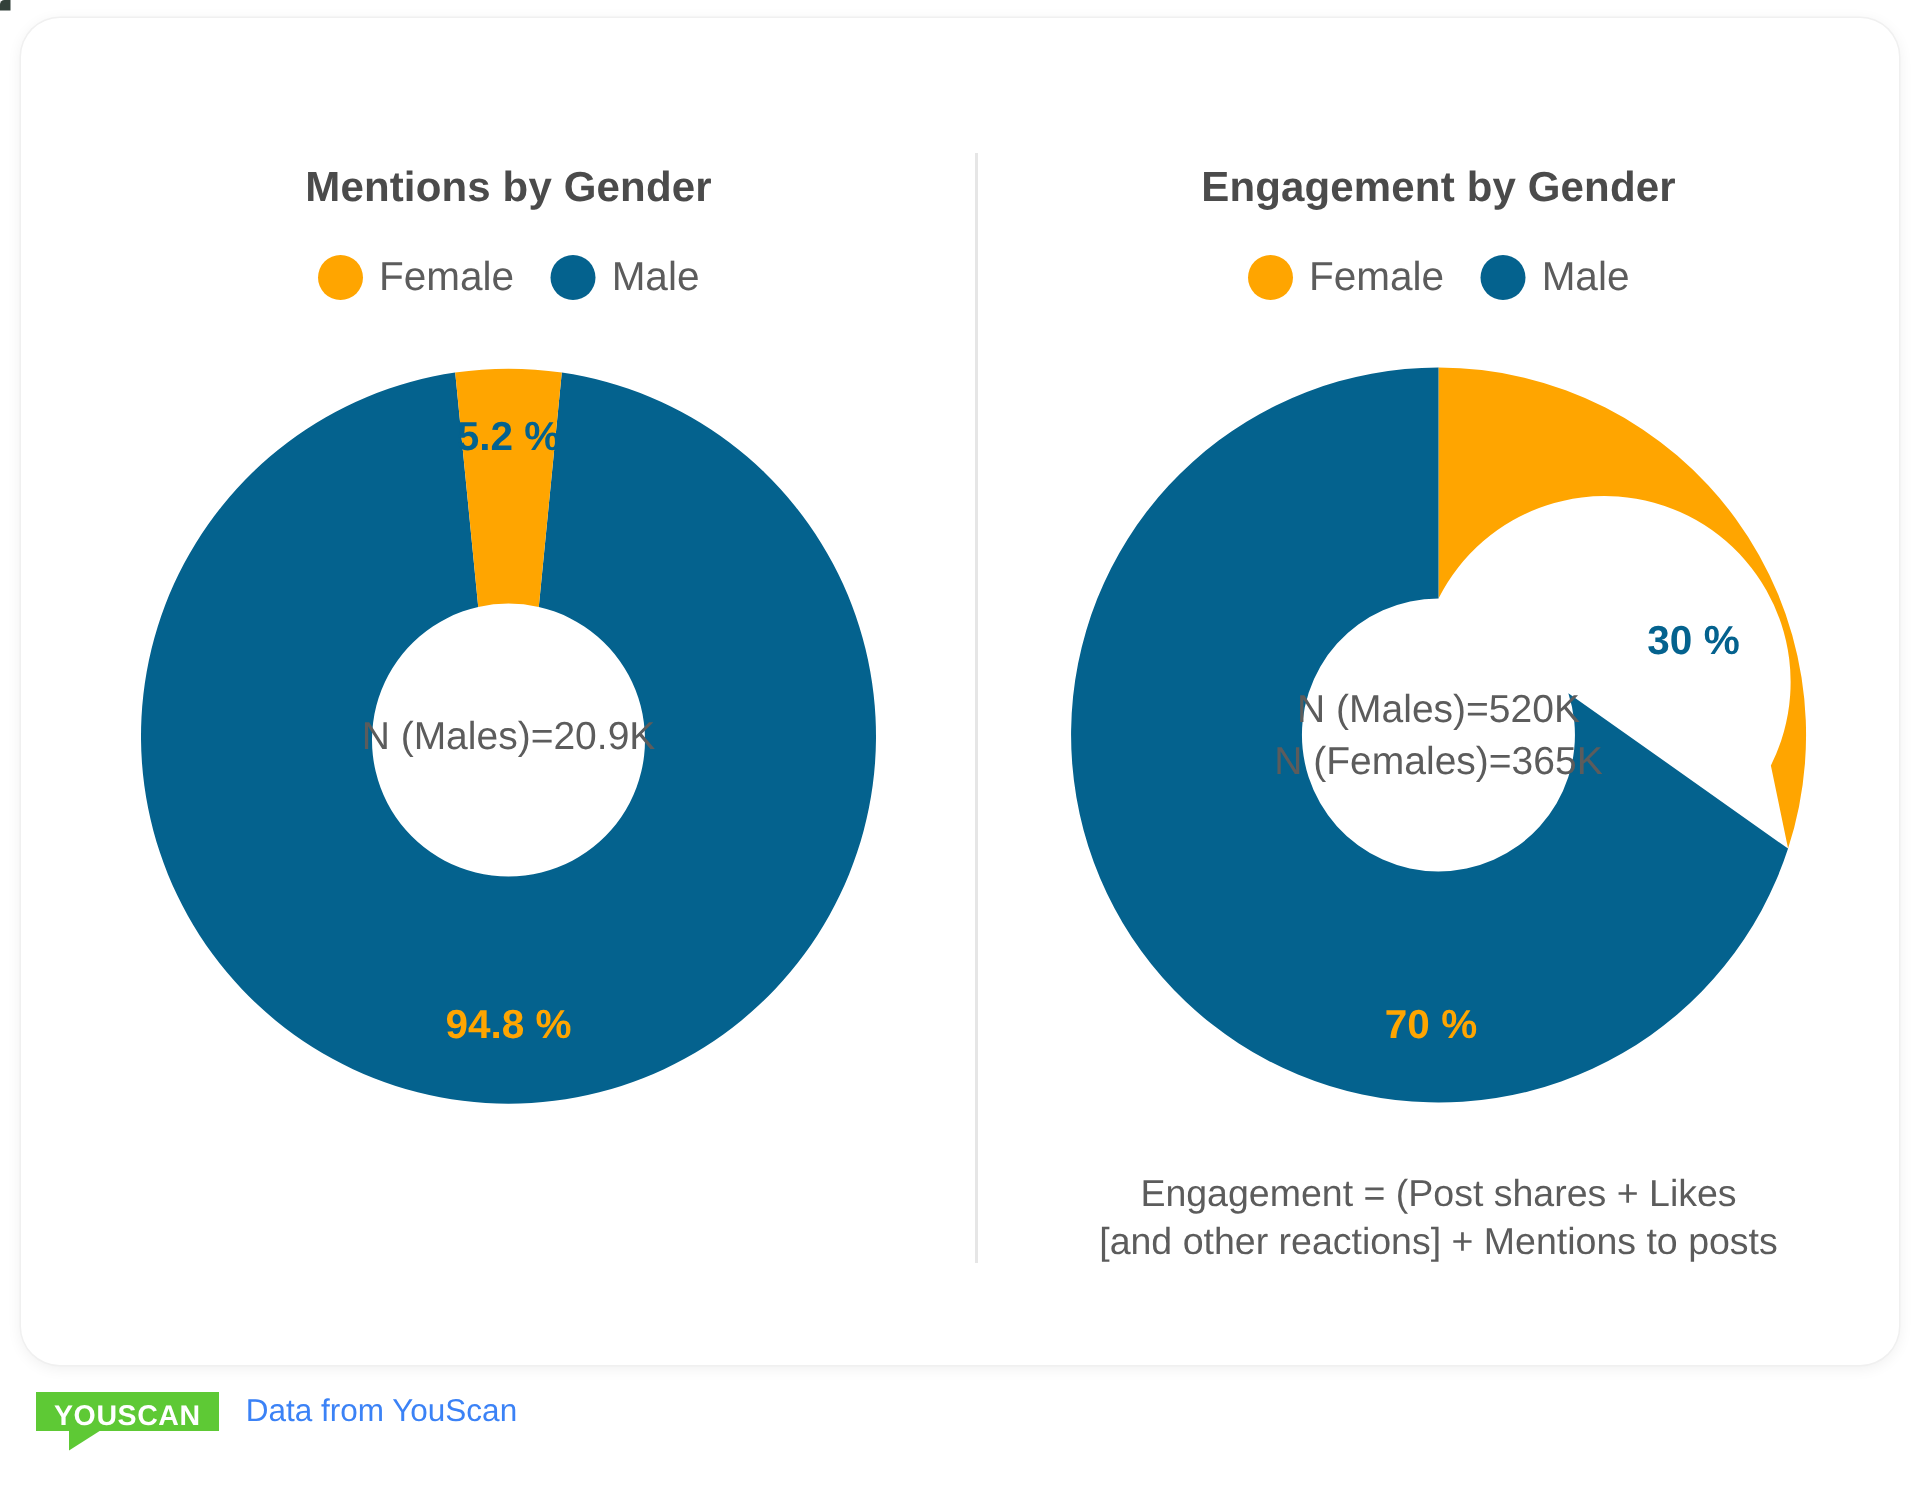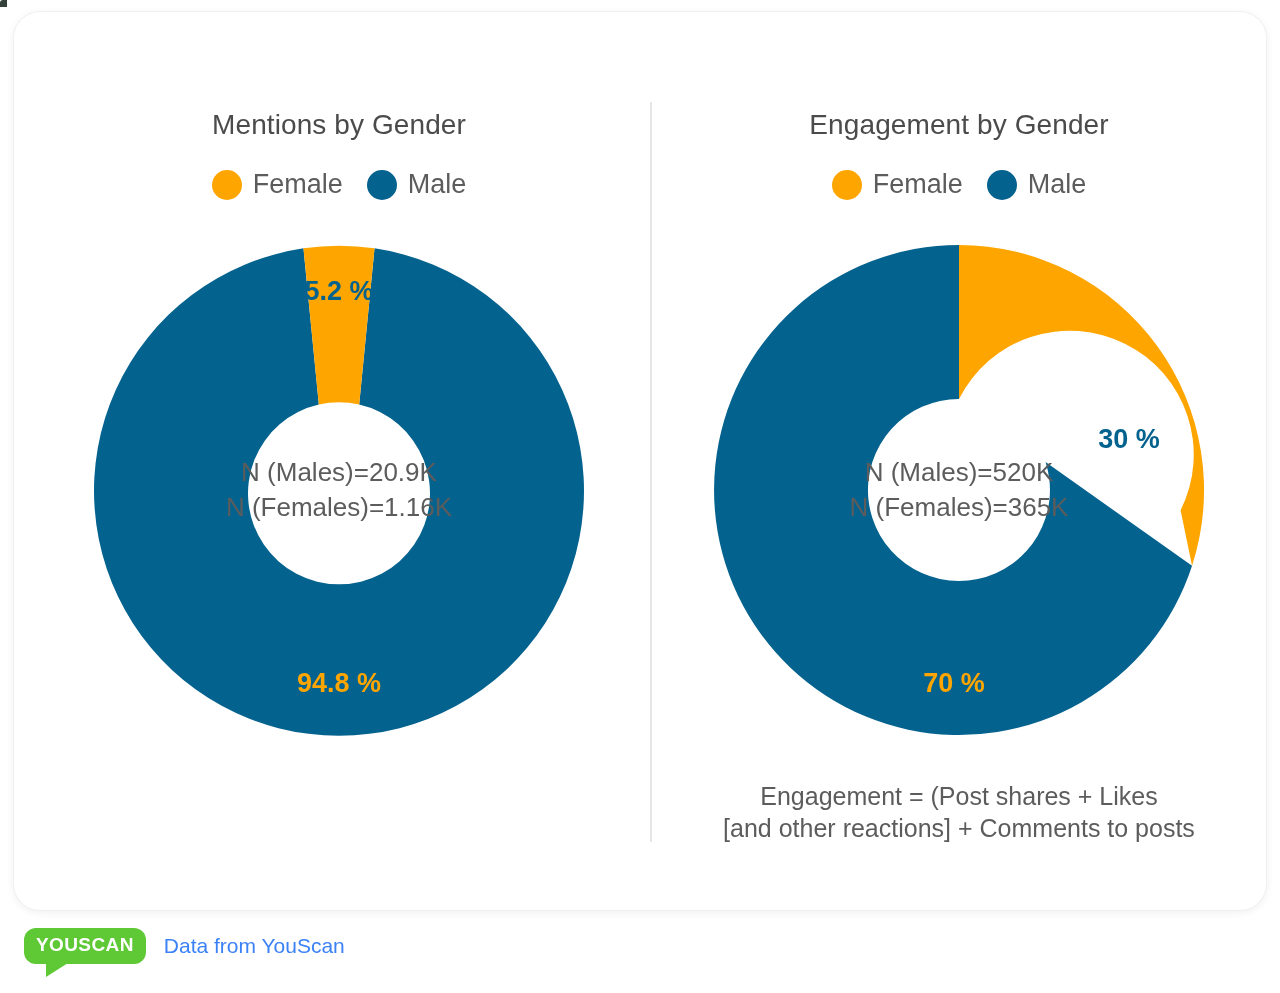--- a/index.html
+++ b/index.html
@@ -64,21 +64,21 @@
   .panel-left  { left: 14px;  width: 622px; }
   .panel-right { left: 638px; width: 614px; }
 
   .chart-title {
     position: absolute;
     top: 97px;
     left: 0;
     width: 100%;
     text-align: center;
     font-size: 28px;
-    font-weight: normal;
+    font-weight: bold;
     color: #4b4b4b;
     letter-spacing: 0.1px;
   }
 
   .legend {
     position: absolute;
     top: 157px;
     left: 0;
     width: 100%;
     display: flex;
@@ -161,22 +161,22 @@
     position: absolute;
     left: 24px;
     top: 928px;
     display: flex;
     align-items: center;
     gap: 18px;
   }
   .logo {
     position: relative;
     background: #5ec935;
-    padding: 7px 12px 10px 12px;
-    border-radius: 12px;
+    padding: 7px 12px 0 12px;
+    border-radius: 0;
   }
   .logo-text {
     font-size: 19px;
     font-weight: bold;
     color: #ffffff;
     letter-spacing: 0.4px;
     line-height: 1;
     display: block;
   }
   .logo-tail {
@@ -231,21 +231,20 @@
 
           <path fill="#FFA500" d="M 214.47 8.37
                    A 245 245 0 0 1 285.53 8.37
                    L 270.18 164.62
                    A 91 91 0 0 0 229.82 164.62
                    Z"></path>
         </svg>
 
         <div class="center-text">
           <div class="center-line">N (Males)=20.9K</div>
-          <div class="center-line">N (Females)=1.16K</div>
         </div>
 
         <div class="slice-label" style="left:250px; top:36px; transform:translateX(-50%); color:#04628E;">5.2 %</div>
 
         <div class="slice-label" style="left:250px; top:428px; transform:translateX(-50%); color:#FFA500;">94.8 %</div>
       </div>
     </div>
 
     <div class="panel panel-right">
 
@@ -276,28 +275,28 @@
                    L 250 159
                    A 91 91 0 1 0 336.58 222.10
                    Z"></path>
         </svg>
 
         <div class="center-text">
           <div class="center-line">N (Males)=520K</div>
           <div class="center-line">N (Females)=365K</div>
         </div>
 
-        <div class="slice-label" style="left:420px; top:184px; transform:translateX(-50%); color:#04628E;">30 %</div>
+        <div class="slice-label" style="left:420px; top:172px; transform:translateX(-50%); color:#04628E;">30 %</div>
 
         <div class="slice-label" style="left:245px; top:428px; transform:translateX(-50%); color:#FFA500;">70 %</div>
       </div>
 
       <div class="footnote">
         <div>Engagement = (Post shares + Likes</div>
-        <div>[and other reactions] + Comments to posts</div>
+        <div>[and other reactions] + Mentions to posts</div>
       </div>
     </div>
 
   </div>
 
   <div class="footer">
     <div class="logo">
       <span class="logo-text">YOUSCAN</span>
       <span class="logo-tail"></span>
     </div>

